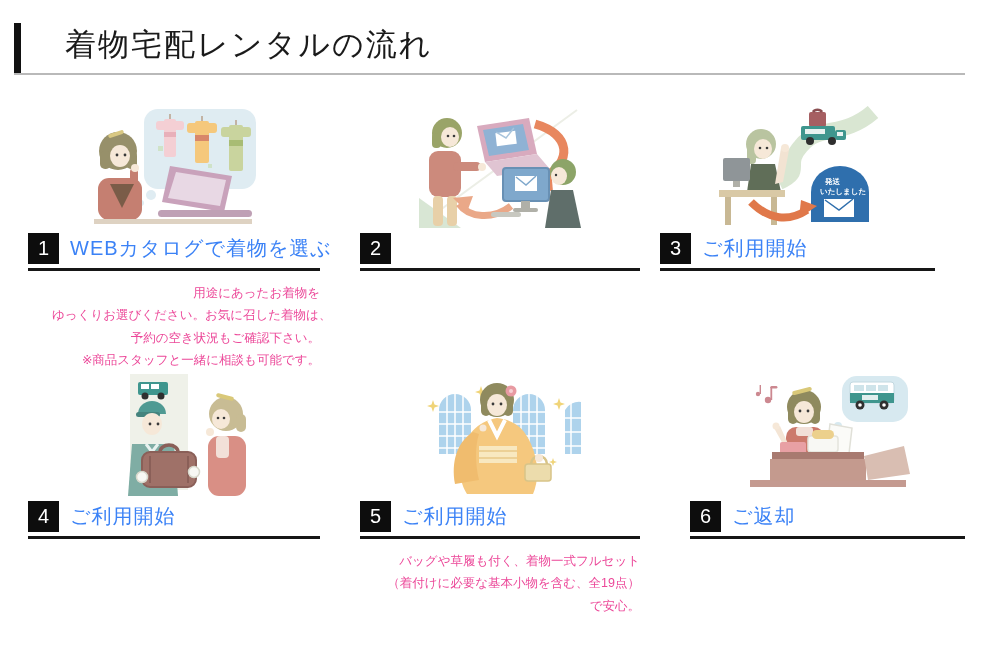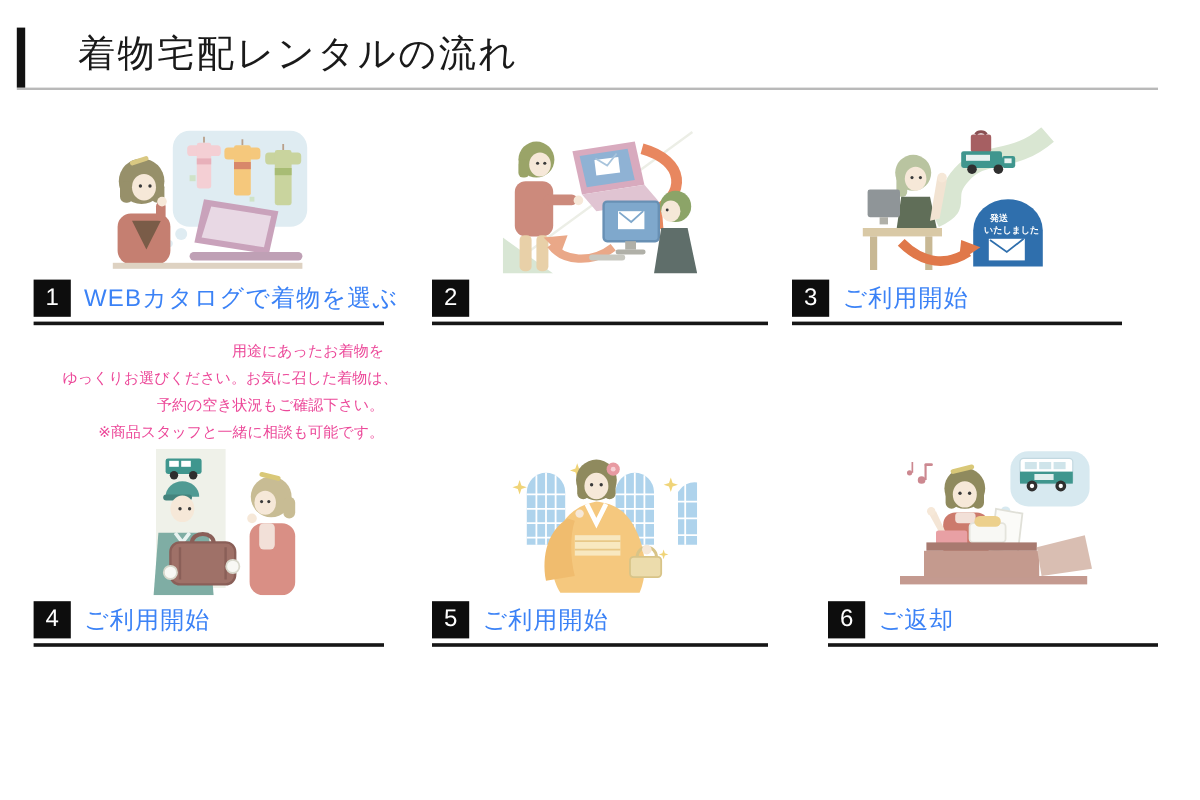--- a/index.html
+++ b/index.html
@@ -303,20 +303,23 @@
           <path d="M112,90 a8,8 0 0 1 16,0" stroke="#d8c488" stroke-width="2.5" fill="none"></path>
           <rect x="106" y="90" width="26" height="17" rx="3" fill="#ecdcac" stroke="#d8c488" stroke-width="1.5"></rect>
           <circle cx="120" cy="84" r="4" fill="#f6e8d8"></circle>
         </g>
       </svg>
     </div>
     <div class="step-head">
       <div class="num-badge">5</div>
       <div class="step-title">ご利用開始</div>
     </div>
+    <div class="step-body">バッグや草履も付く、着物一式フルセット
+（着付けに必要な基本小物を含む、全19点）
+で安心。</div>
   </div>
 
   <div class="step" id="step6">
     <div class="illus">
       <svg width="172" height="122" viewBox="0 0 172 122">
         <g>
           <rect x="100" y="2" width="66" height="46" rx="15" fill="#d7e9f0"></rect>
           <circle cx="96" cy="52" r="4" fill="#d7e9f0"></circle>
           <circle cx="90" cy="60" r="2.5" fill="#d7e9f0"></circle>
           <rect x="108" y="8" width="44" height="21" rx="3" fill="#ffffff" stroke="#c2d8e0" stroke-width="1"></rect>

